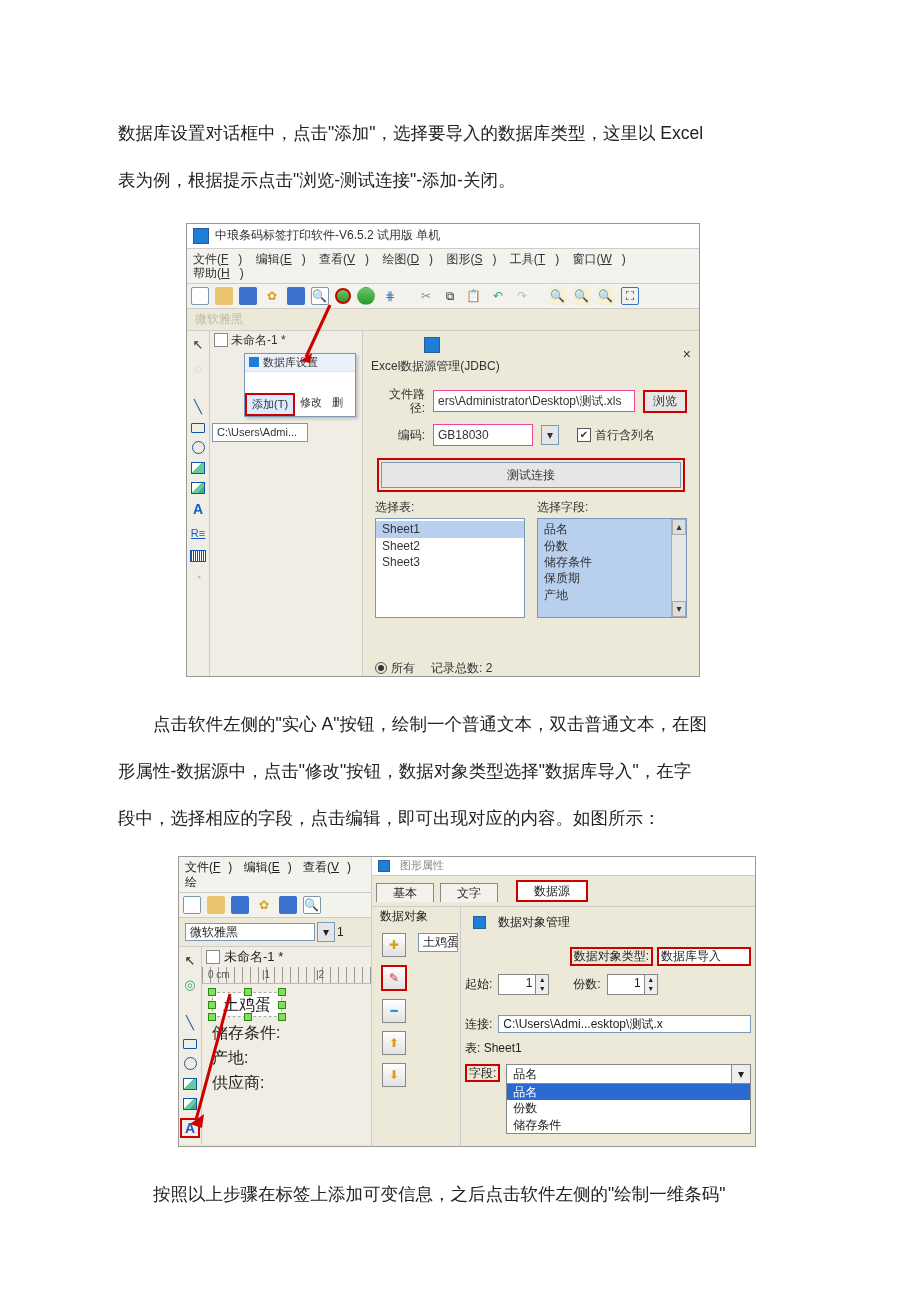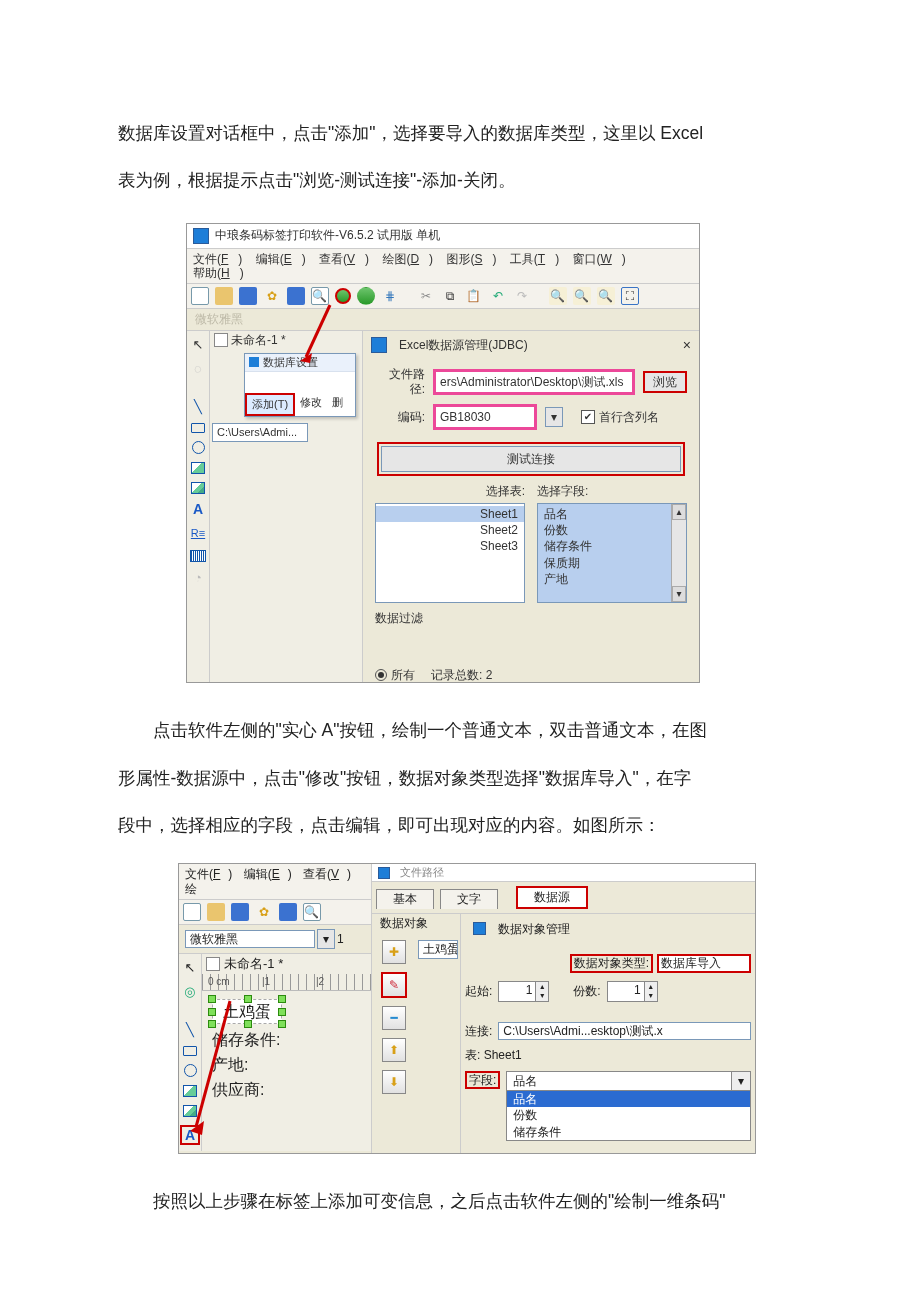--- a/index.html
+++ b/index.html
@@ -107,25 +107,25 @@
   .pathbox {
     margin:74px 2px 0 2px; border:1px solid #7a98b8; background:#fff;
     padding:2px 4px; width:86px; white-space:nowrap; overflow:hidden; font-size:11px;
   }
   .redbox { border:2px solid #c00 !important; }
 
   .dlg {
     flex:1; background:#ece9d8; border-left:1px solid #ccc; padding:0;
   }
   .dlg-tb { display:flex; align-items:center; justify-content:space-between; padding:6px 8px 10px 8px; }
-  .dlg-title { display:flex; align-items:center; gap:6px; }
+  .dlg-title { display:flex; align-items:center; gap:6px;flex-direction:column; }
   .close { font-size:14px; color:#333; }
   .dlg-row { display:flex; align-items:center; gap:8px; padding:4px 12px; }
   .lbl { width:50px; text-align:right; }
-  .inp { background:#fff; border:3px solid #ec4899; padding:2px 4px; flex:1; height:16px; display:flex; align-items:center; overflow:hidden; white-space:nowrap;}
+  .inp { background:#fff; border:1px solid #ec4899; padding:2px 4px; flex:1; height:16px; display:flex; align-items:center; overflow:hidden; white-space:nowrap;}
   .btn { background:#e6e6e6; border:1px solid #7a98b8; padding:2px 8px; }
   .dd { background:#e6e6e6; border:1px solid #7a98b8; width:16px; height:18px; display:flex; align-items:center; justify-content:center;}
   .chk { display:inline-flex; align-items:center; gap:4px; margin-left:10px;}
   .chkbox { width:12px;height:12px;border:1px solid #555;background:#fff;display:inline-flex;align-items:center;justify-content:center;font-size:10px;}
   .testbtn {
     margin: 12px 16px 14px 56px;
     background:#e6e6e6; border:1px solid #7a98b8; height:24px;
     display:flex; align-items:center; justify-content:center;
   }
   .cols { display:flex; padding: 0 12px; gap:12px; }
@@ -308,21 +308,21 @@
             <span class="chkbox">✔</span>
             <span>首行含列名</span>
           </span>
         </div>
 
         <div class="redbox" style="margin:8px 14px; padding:2px;">
           <div class="testbtn" style="margin:0;">测试连接</div>
         </div>
 
         <div class="cols">
-          <div style="flex:1;text-align:right;">
+          <div style="flex:1;">
             <div class="colhdr">选择表:</div>
             <div class="listbox">
               <div class="li sel">Sheet1</div>
               <div class="li">Sheet2</div>
               <div class="li">Sheet3</div>
             </div>
           </div>
           <div style="flex:1; position:relative;">
             <div class="colhdr">选择字段:</div>
             <div class="listbox" style="background:#b8cfee;">
@@ -332,21 +332,20 @@
               <div class="li">保质期</div>
               <div class="li">产地</div>
               <div class="scroll">
                 <div class="up">▴</div>
                 <div class="dn">▾</div>
               </div>
             </div>
           </div>
         </div>
 
-        <div style="padding:8px 12px 0 12px;">数据过滤</div>
         <div class="filtrow">
           <span style="display:inline-flex;align-items:center;gap:4px;">
             <span class="radio">
                 <span class="dot"></span>
               </span>
             <span>所有</span>
           </span>
           <span>记录总数:  2</span>
         </div>
       </div>
@@ -424,21 +423,21 @@
                 <polygon points="0,134 14,124 12,138" fill="#c00"></polygon>
               </svg>
             </div>
           </div>
         </div>
       </div>
 
       <div class="s2-right">
         <div style="display:flex;align-items:center;gap:4px;padding:2px 6px;background:#fff;border-bottom:1px solid #ccc;font-size:11px;color:#888;">
           <span class="logo" style="width:10px;height:10px;"></span>
-          <span>文件路径</span>
+          <span>图形属性</span>
         </div>
         <div class="s2-tabs">
           <span class="s2-tab2">基本</span>
           <span class="s2-tab2">文字</span>
           <span class="s2-tab2 active red">数据源</span>
         </div>
 
         <div class="s2-body">
           <div style="width:88px;border-right:1px solid #ccc;">
             <div class="s2-grouphdr">数据对象</div>

